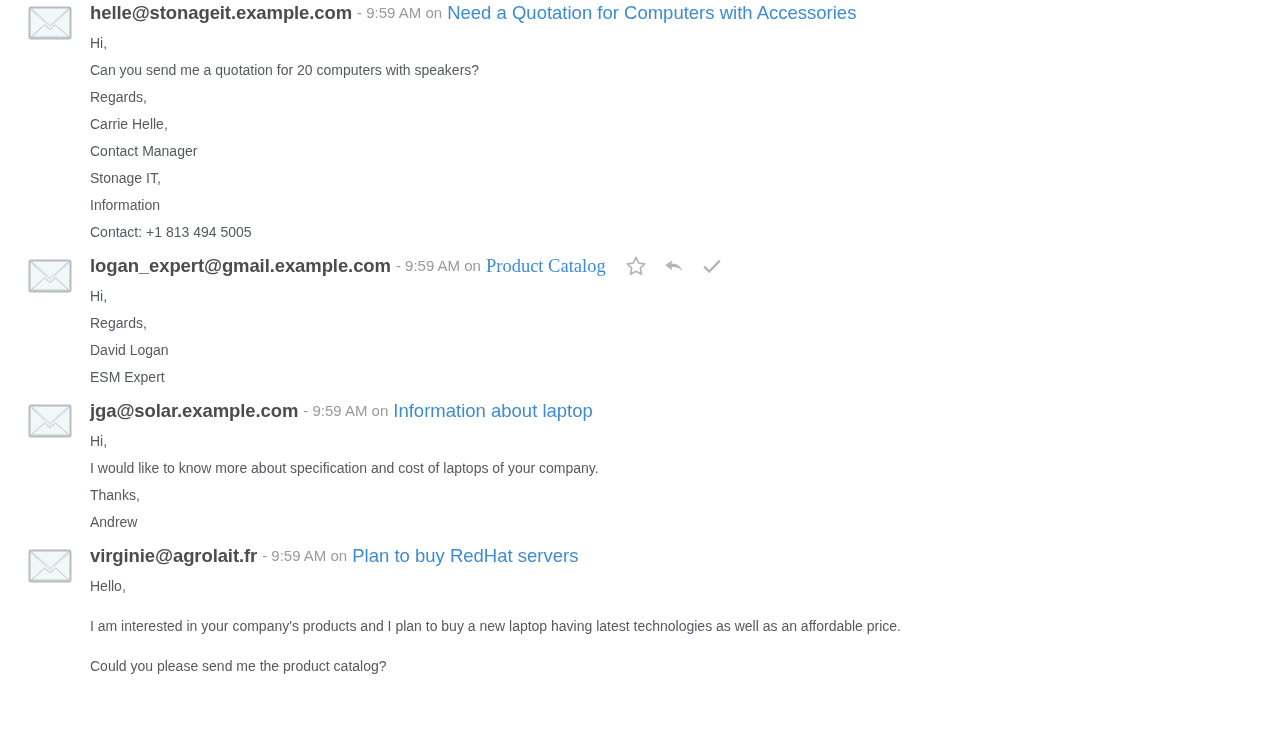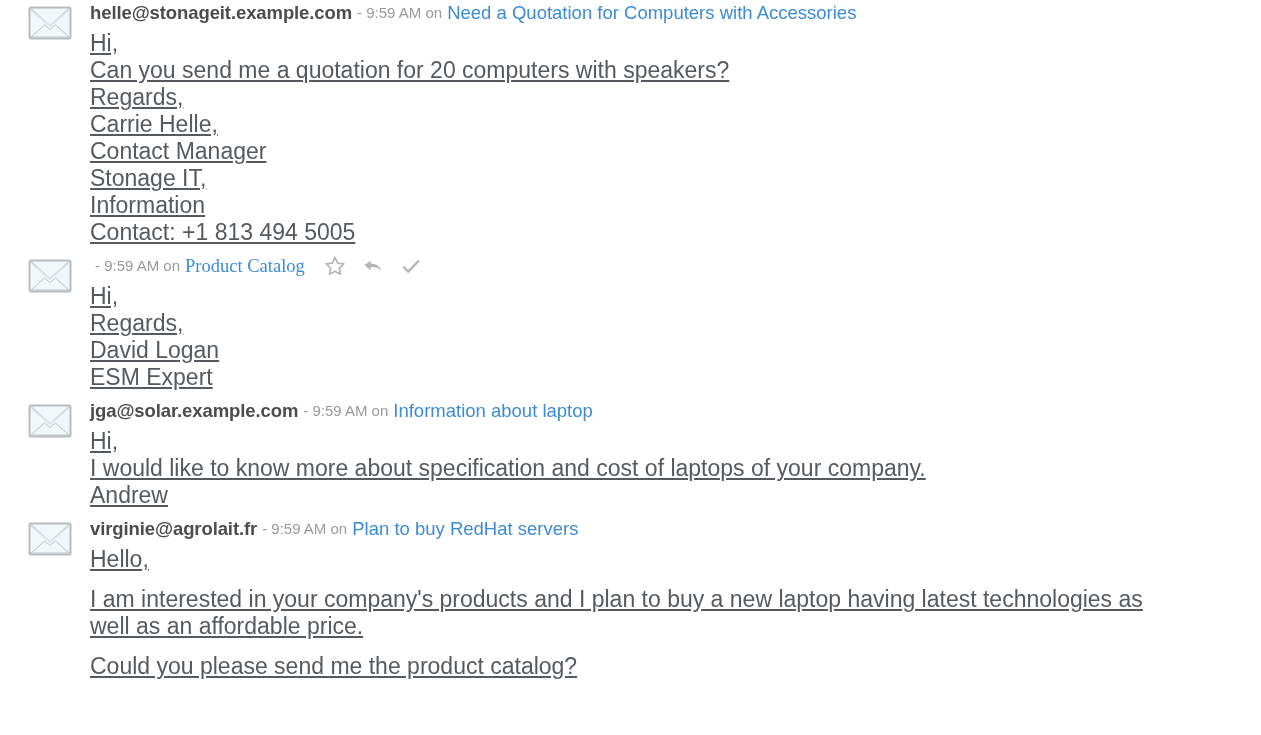--- a/index.html
+++ b/index.html
@@ -87,25 +87,24 @@
   .action-icon {
     display: inline-flex;
     align-items: center;
     justify-content: center;
     width: 24px;
     height: 24px;
     cursor: pointer;
   }
 
   .msg-text {
-    font-size: 23px;
+    font-size: 14px;
     color: #555a5e;
     line-height: 27px;
     padding-top: 4px;
-    text-decoration: underline;
   }
 
   .msg-text.spaced {
     line-height: 27px;
   }
 
   .msg-text.spaced .para {
     margin: 0 0 13px 0;
   }
 
@@ -149,20 +148,21 @@
     </div>
     <div class="message">
       <div class="msg-icon-cell"><span><svg class="envelope" viewBox="0 0 44 34" xmlns="http://www.w3.org/2000/svg">
             <rect x="1.5" y="1.5" width="41" height="31" rx="1.5" fill="#f2f7f9" stroke="#b7bcbf" stroke-width="2"></rect>
             <path d="M3 3 L22 20 L41 3" fill="none" stroke="#b7bcbf" stroke-width="1.6"></path>
             <path d="M3 3 L22 19 L41 3 L41 5 L22 21.5 L3 5 Z" fill="#dce9ef"></path>
             <path d="M3 31 L16.5 19 L22 23.5 L27.5 19 L41 31 Z" fill="#f2f7f9" stroke="#b7bcbf" stroke-width="0.9"></path>
           </svg></span></div>
       <div class="msg-body-cell">
         <div class="msg-header">
+          <span class="msg-author" style="color: rgb(76, 76, 76);">logan_expert@gmail.example.com</span>
           <span class="msg-meta" style="color: rgb(154, 154, 154);">- 9:59 AM on</span>
           <a class="msg-subject" style="color: rgb(61, 139, 212); font-family: Liberation Serif, serif;">Product Catalog</a>
           <span class="msg-actions">
             <span class="action-icon">
               <svg width="22" height="22" viewBox="0 0 24 24" xmlns="http://www.w3.org/2000/svg">
                 <path d="M12 2.6 L14.9 8.9 L21.6 9.7 L16.7 14.3 L18 21 L12 17.7 L6 21 L7.3 14.3 L2.4 9.7 L9.1 8.9 Z" fill="none" stroke="#b5b5b5" stroke-width="1.8" stroke-linejoin="round"></path>
               </svg>
             </span>
             <span class="action-icon">
               <svg width="22" height="22" viewBox="0 0 24 24" xmlns="http://www.w3.org/2000/svg">
@@ -193,20 +193,21 @@
           </svg></span></div>
       <div class="msg-body-cell">
         <div class="msg-header">
           <span class="msg-author" style="color: rgb(76, 76, 76);">jga@solar.example.com</span>
           <span class="msg-meta" style="color: rgb(154, 154, 154);">- 9:59 AM on</span>
           <a class="msg-subject" style="color: rgb(61, 139, 212);">Information about laptop</a>
         </div>
         <div class="msg-text" style="color: rgb(85, 90, 94);">
           <div class="line">Hi,</div>
           <div class="line">I would like to know more about specification and cost of laptops of your company.</div>
+          <div class="line">Thanks,</div>
           <div class="line">Andrew</div>
         </div>
       </div>
     </div>
     <div class="message">
       <div class="msg-icon-cell"><span><svg class="envelope" viewBox="0 0 44 34" xmlns="http://www.w3.org/2000/svg">
             <rect x="1.5" y="1.5" width="41" height="31" rx="1.5" fill="#f2f7f9" stroke="#b7bcbf" stroke-width="2"></rect>
             <path d="M3 3 L22 20 L41 3" fill="none" stroke="#b7bcbf" stroke-width="1.6"></path>
             <path d="M3 3 L22 19 L41 3 L41 5 L22 21.5 L3 5 Z" fill="#dce9ef"></path>
             <path d="M3 31 L16.5 19 L22 23.5 L27.5 19 L41 31 Z" fill="#f2f7f9" stroke="#b7bcbf" stroke-width="0.9"></path>

